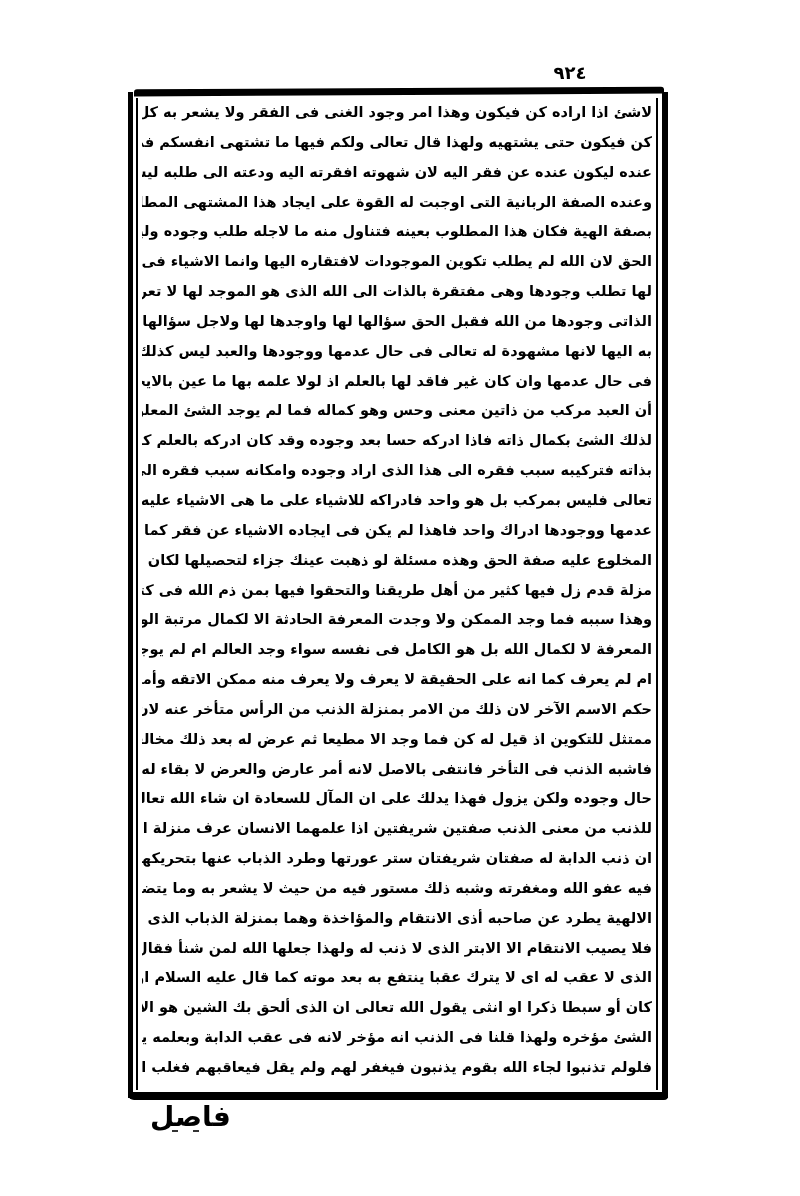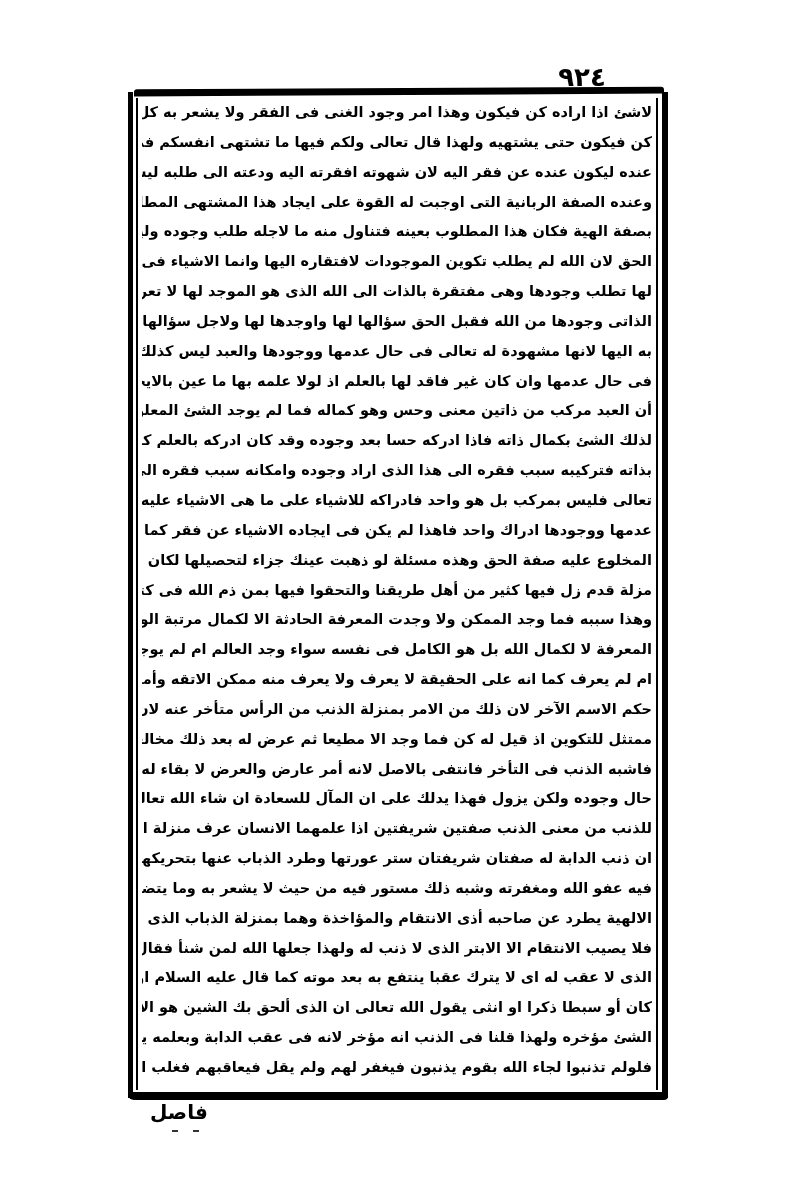--- a/index.html
+++ b/index.html
@@ -1,34 +1,34 @@
 <!DOCTYPE html>
 <html><head>
 <meta charset="utf-8">
 <style>
   html, body { margin:0; padding:0; background:#ffffff; }
   body { width:800px; height:1196px; position:relative; overflow:hidden;
          font-family:"DejaVu Sans", sans-serif; color:#000; }
-  .page-number { position:absolute; left:552px; top:62px; width:60px; text-align:center;
-                 font-size:26px; font-weight:bold; direction:rtl; letter-spacing:-1px; }
+  .page-number { position:absolute; left:540px; top:62px; width:60px; text-align:center;
+                 font-size:18px; font-weight:bold; direction:rtl; letter-spacing:-1px; }
   .frame { position:absolute; left:128px; top:88px; width:540px; height:1012px;
            box-sizing:border-box; }
   .frame .top-rule { position:absolute; left:6px; right:4px; top:0; height:7px; background:#000;
                      border-radius:3px 3px 0 0; transform:skewY(-0.3deg); }
   .frame .bottom-rule { position:absolute; left:0; right:0; bottom:0; height:8px; background:#000;
                         border-radius:0 0 4px 6px; }
   .frame .left-outer { position:absolute; left:0; top:4px; bottom:2px; width:5px; background:#000; }
   .frame .left-inner { position:absolute; left:8px; top:10px; bottom:10px; width:2px; background:#000; }
   .frame .right-outer { position:absolute; right:0; top:4px; bottom:2px; width:6px; background:#000; }
   .frame .right-inner { position:absolute; right:10px; top:10px; bottom:10px; width:2px; background:#000; }
   .text-body { position:absolute; left:14px; right:16px; top:10px; bottom:12px; direction:rtl; }
   .line { height:29.85px; line-height:29.85px; font-family:"DejaVu Sans", sans-serif;
           font-size:14.5px; font-weight:bold; white-space:nowrap; overflow:hidden;
           text-align:justify; text-align-last:justify; }
-  .catchword { position:absolute; left:150px; top:1100px; font-size:20px; font-weight:bold;
+  .catchword { position:absolute; left:150px; top:1100px; font-size:28px; font-weight:bold;
                direction:rtl; font-family:"DejaVu Sans", sans-serif; }
   .catch-dash { position:absolute; top:1130px; height:2px; width:6px; background:#333; }
 </style>
 </head>
 <body>
 
 <div class="page-number">٩٢٤</div>
 
 <div class="frame">
   <div class="top-rule"></div>

